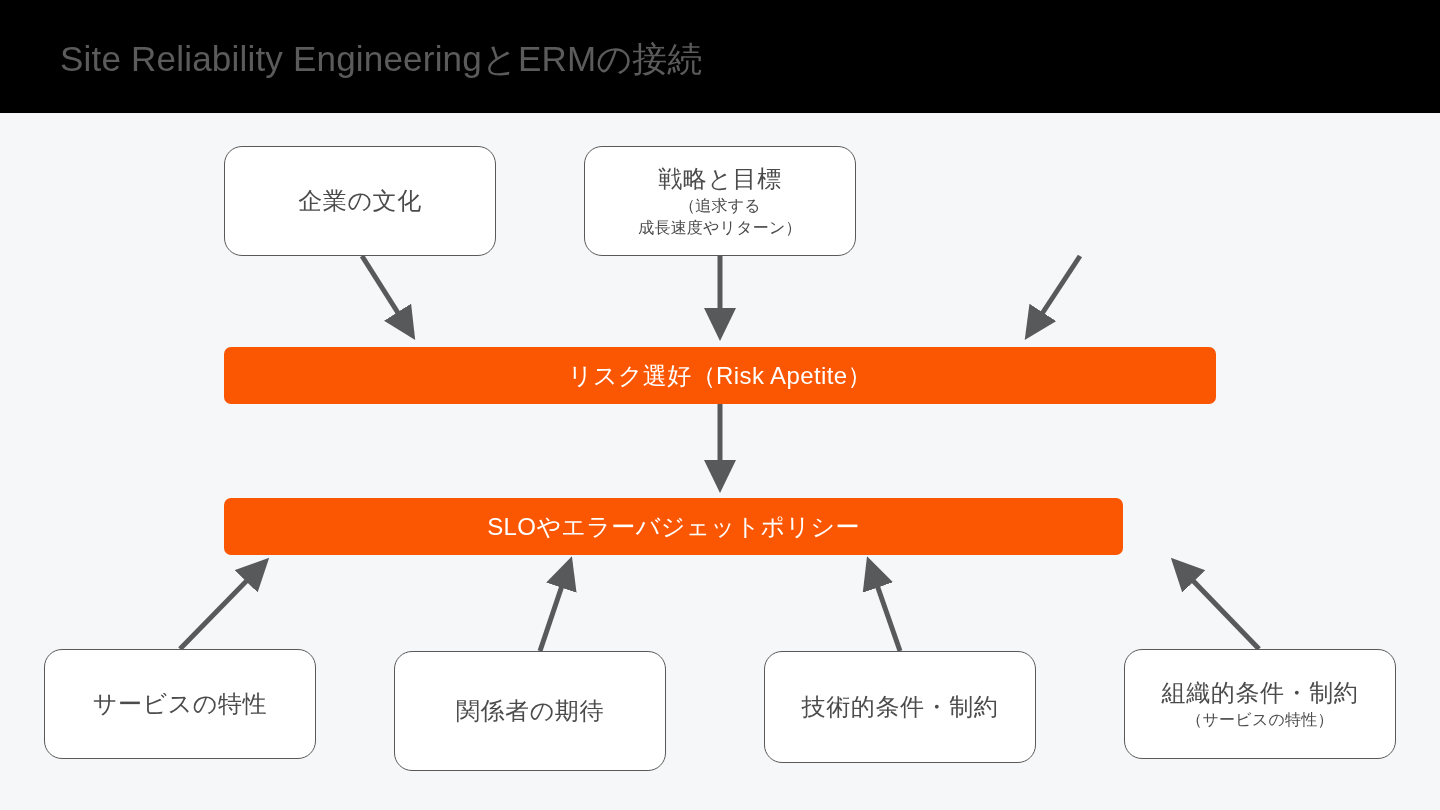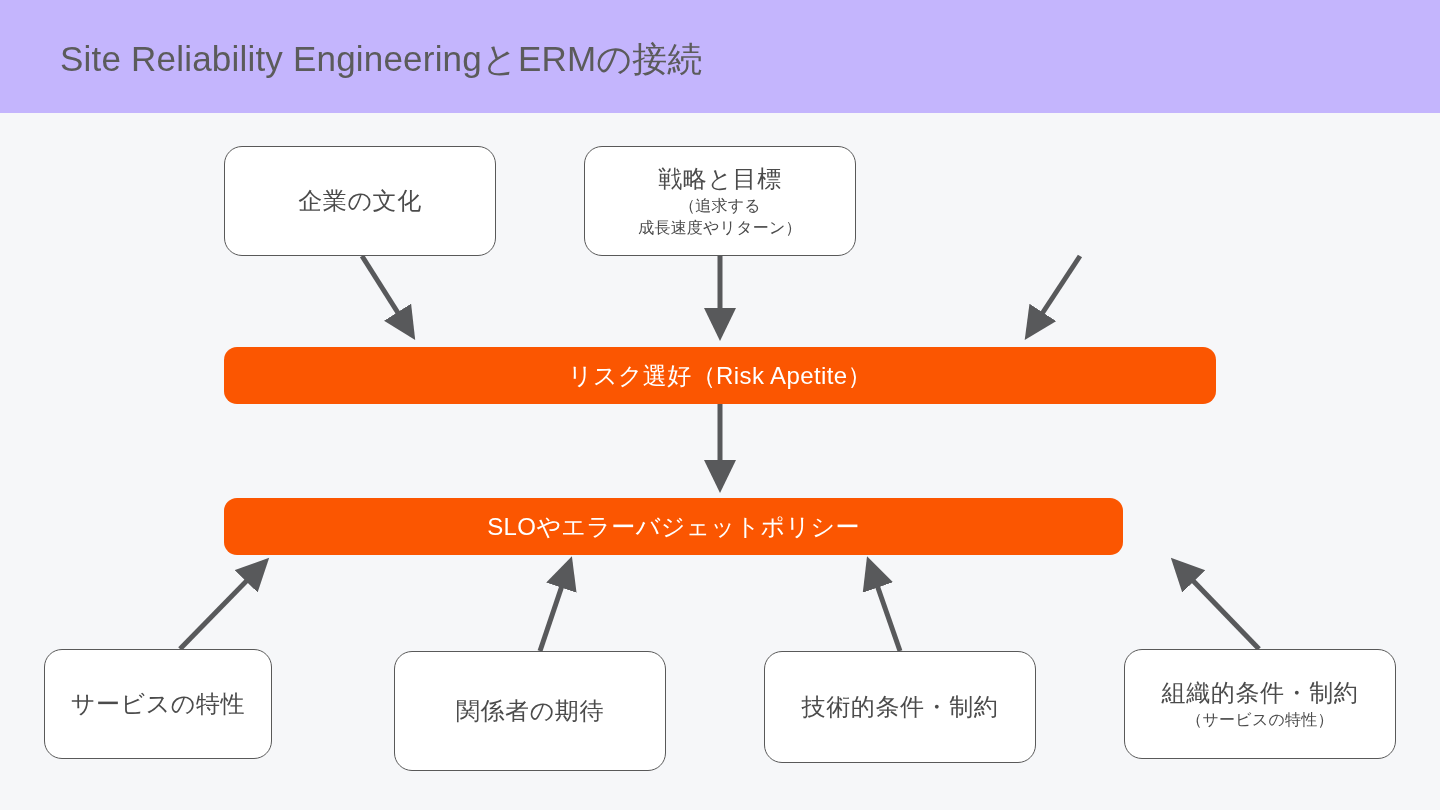--- a/index.html
+++ b/index.html
@@ -20,21 +20,21 @@
     background: #ffffff;
     overflow: hidden;
   }
   
   #header {
     position: absolute;
     left: 0;
     top: 0;
     width: 1440px;
     height: 113px;
-    background: #c4b5fd;
+    background: #000000;
     box-sizing: border-box;
   }
   #slide-title {
     position: absolute;
     left: 60px;
     top: 36px;
     font-size: 35px;
     line-height: 46px;
     color: #5b5b5b;
     font-weight: 400;
@@ -85,21 +85,21 @@
     letter-spacing: 0.2px;
     white-space: nowrap;
   }
   .node .node-sub:empty { display: none; }
 
   
   .bar {
     position: absolute;
     box-sizing: border-box;
     background: #fb5601;
-    border-radius: 13px;
+    border-radius: 7px;
     display: flex;
     align-items: center;
     justify-content: center;
   }
   .bar .bar-label {
     font-size: 24px;
     line-height: 30px;
     color: #ffffff;
     letter-spacing: 0.4px;
     white-space: nowrap;
@@ -153,21 +153,21 @@
 
 
     <div class="bar" style="left:224px; top:234px; width:992px; height:57px;">
       <div class="bar-label">リスク選好（Risk Apetite）</div>
     </div>
 
     <div class="bar" style="left:224px; top:385px; width:899px; height:57px;">
       <div class="bar-label">SLOやエラーバジェットポリシー</div>
     </div>
 
-    <div class="node" style="left:44px; top:536px; width:228px; height:110px;">
+    <div class="node" style="left:44px; top:536px; width:272px; height:110px;">
       <div class="node-title">サービスの特性</div>
 
     </div>
 
     <div class="node" style="left:394px; top:538px; width:272px; height:120px;">
       <div class="node-title">関係者の期待</div>
 
     </div>
 
     <div class="node" style="left:764px; top:538px; width:272px; height:112px;">

